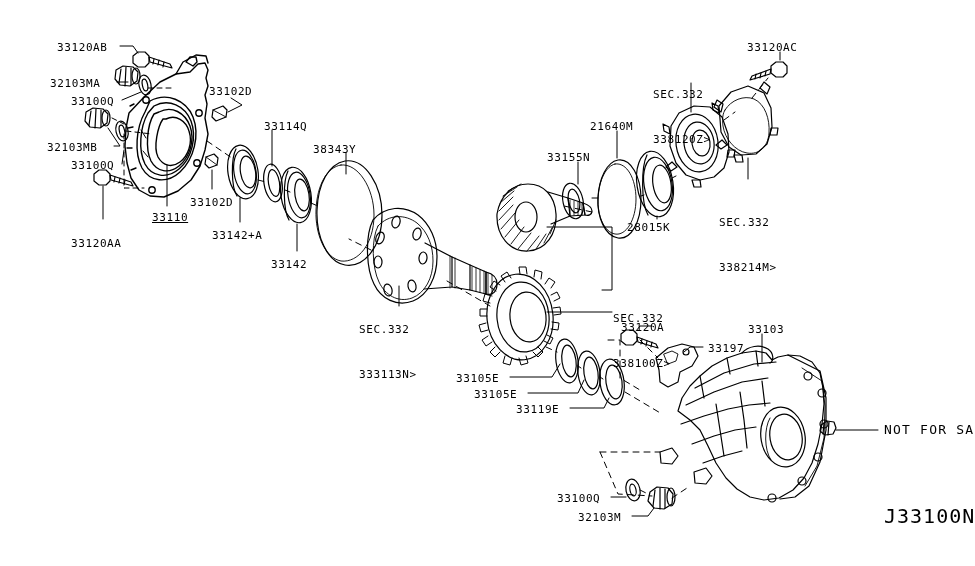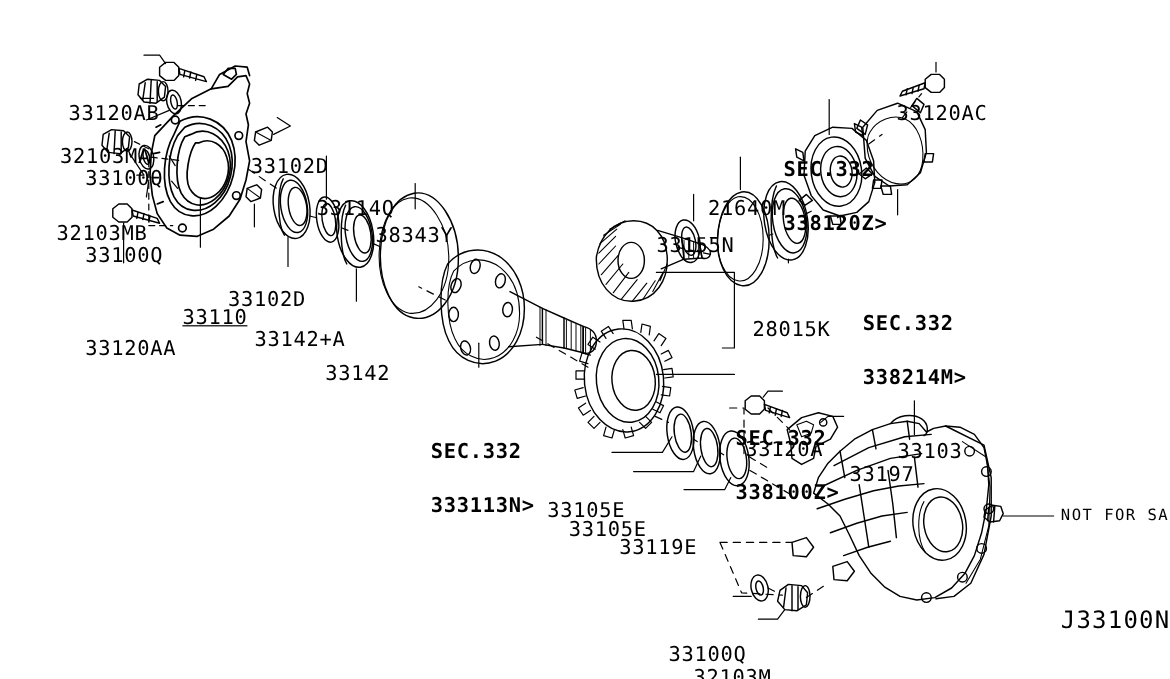--- a/index.html
+++ b/index.html
@@ -27,31 +27,29 @@
   #labels {
     position: absolute;
     left: 0; top: 0;
     width: 975px;
     height: 566px;
     pointer-events: none;
   }
   .lbl {
     position: absolute;
     font-family: "DejaVu Sans Mono", "Liberation Mono", monospace;
-    font-size: 17px;
+    font-size: 11px;
     letter-spacing: 0.6px;
     color: #000000;
     white-space: pre;
     line-height: 15px;
     pointer-events: auto;
-    margin-top: 48px;
   }
   .lbl.two {
     line-height: 15px;
-    font-weight: bold;
   }
   .diagcode {
     position: absolute;
     font-family: "DejaVu Sans Mono", "Liberation Mono", monospace;
     font-size: 20px;
     letter-spacing: 1px;
     color: #000000;
     white-space: pre;
   }
   .nfs {

